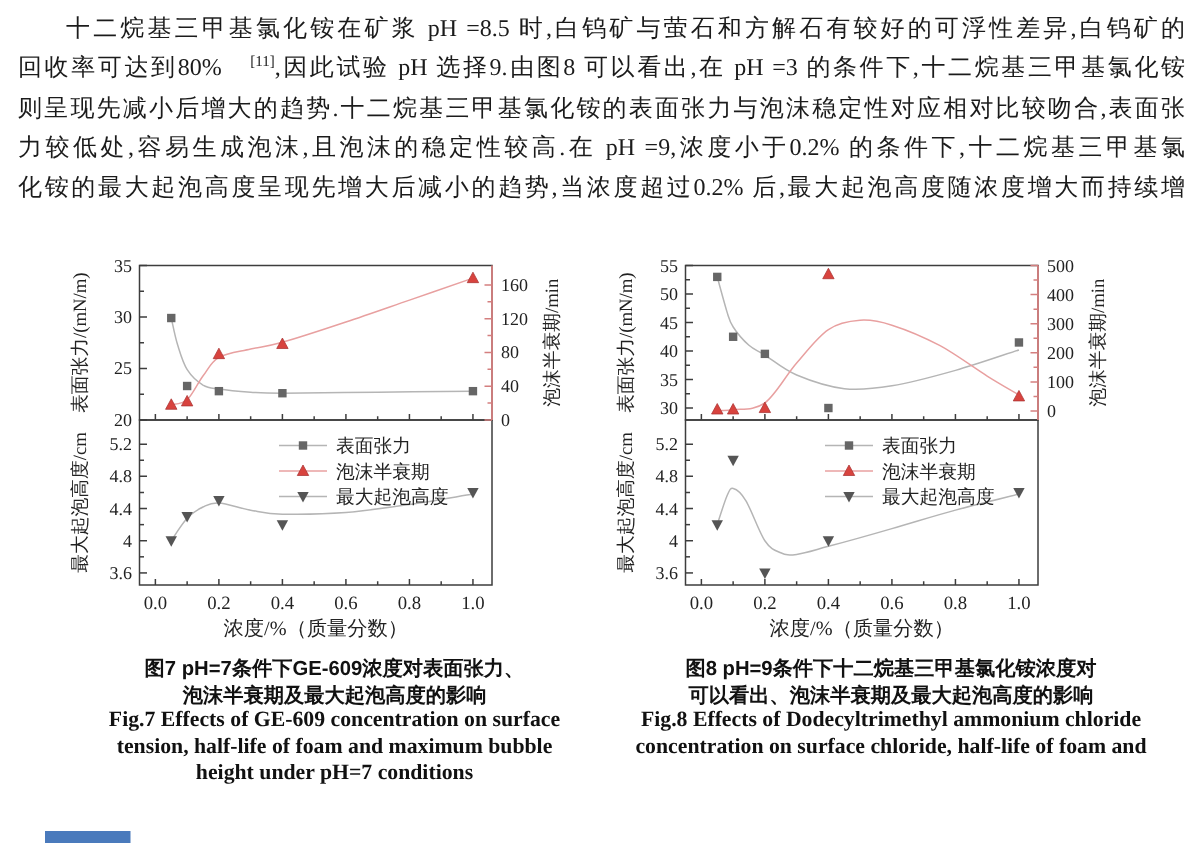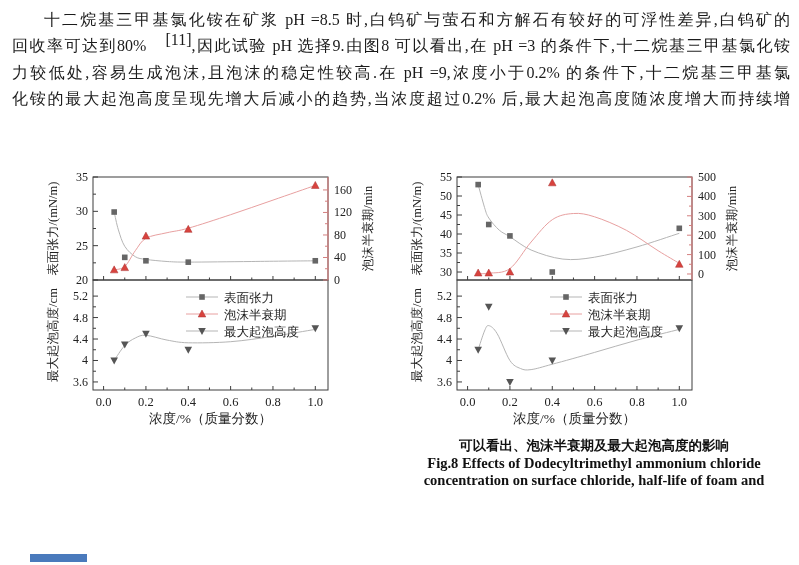--- a/index.html
+++ b/index.html
@@ -2,38 +2,39 @@
 <html><head>
 <meta charset="utf-8">
 <style>
   html,body{margin:0;padding:0;background:#fff;}
   .page{position:relative;width:799px;height:565px;background:#ffffff;overflow:hidden;
         font-family:"Liberation Serif","DejaVu Serif",serif;color:#1c1c1c;}
   .para{position:absolute;left:12px;top:7px;width:778px;}
   .pline{font-size:16px;line-height:26.4px;text-align:justify;text-align-last:justify;
          white-space:normal;color:#1b1b1b;}
   .pline.indent{text-indent:2em;}
-  .ref{font-size:16px;vertical-align:super;line-height:0;margin-left:19px;}
+  .ref{font-size:10px;vertical-align:super;line-height:0;margin-left:19px;}
   svg.chart{position:absolute;}
   svg text{font-family:"Liberation Serif","DejaVu Serif",serif;fill:#222;}
   .cap{position:absolute;text-align:center;}
   .cap-cn{font-family:"Liberation Sans","DejaVu Sans",sans-serif;font-weight:bold;
           font-size:13.5px;line-height:17.5px;color:#111;}
   .cap-en{font-family:"Liberation Serif","DejaVu Serif",serif;font-weight:bold;
           font-size:14.5px;line-height:17.5px;color:#111;}
   .blue-bar{position:absolute;left:30px;top:554px;width:57px;height:8px;background:#4a7abc;}
 </style>
 </head>
 <body>
 
 <div class="page">
 
   <div class="para">
     <div class="pline indent">十二烷基三甲基氯化铵在矿浆 pH =8.5 时,白钨矿与萤石和方解石有较好的可浮性差异,白钨矿的</div>
     <div class="pline"><span>回收率可达到80%</span><sup class="ref">[11]</sup><span>,因此试验 pH 选择9.由图8 可以看出,在 pH =3 的条件下,十二烷基三甲基氯化铵</span></div>
+    <div class="pline">则呈现先减小后增大的趋势.十二烷基三甲基氯化铵的表面张力与泡沫稳定性对应相对比较吻合,表面张</div>
     <div class="pline">力较低处,容易生成泡沫,且泡沫的稳定性较高.在 pH =9,浓度小于0.2% 的条件下,十二烷基三甲基氯</div>
     <div class="pline">化铵的最大起泡高度呈现先增大后减小的趋势,当浓度超过0.2% 后,最大起泡高度随浓度增大而持续增</div>
   </div>
 
   <svg id="fig7" class="chart" viewBox="0 0 365 262" style="left:36px;top:170px;width:365px;height:262px">
       <rect x="57" y="7" width="235" height="103" fill="none" stroke="#3d3d3d" stroke-width="1"></rect>
       <rect x="57" y="110" width="235" height="110" fill="none" stroke="#3d3d3d" stroke-width="1"></rect>
       <line x1="57" y1="110" x2="62" y2="110" stroke="#3d3d3d" stroke-width="1"></line>
       <text x="52" y="114" text-anchor="end" font-size="12">20</text>
       <line x1="57" y1="92.83333333333334" x2="60" y2="92.83333333333334" stroke="#3d3d3d" stroke-width="1"></line>
@@ -241,21 +242,29 @@
       <rect x="163.2" y="124.2" width="5.6" height="5.6" fill="#666666"></rect>
       <text x="188" y="131.5" text-anchor="start" font-size="12.5">表面张力</text>
       <line x1="150" y1="144" x2="182" y2="144" stroke="#e8a0a0" stroke-width="1"></line>
       <polygon points="166,140 169.8,147 162.2,147" fill="#d8433e" stroke="#a33" stroke-width="0.5"></polygon>
       <text x="188" y="148.5" text-anchor="start" font-size="12.5">泡沫半衰期</text>
       <line x1="150" y1="161" x2="182" y2="161" stroke="#b5b5b5" stroke-width="1"></line>
       <polygon points="166,165 169.8,158 162.2,158" fill="#555555"></polygon>
       <text x="188" y="165.5" text-anchor="start" font-size="12.5">最大起泡高度</text>
     </svg>
 
+  <div class="cap" style="left:56px;top:437px;width:334px">
+    <div class="cap-cn">图7   pH=7条件下GE-609浓度对表面张力、</div>
+    <div class="cap-cn">泡沫半衰期及最大起泡高度的影响</div>
+    <div class="cap-en">Fig.7   Effects of GE-609 concentration on surface</div>
+    <div class="cap-en">tension, half-life of foam and maximum bubble</div>
+    <div class="cap-en">height under pH=7 conditions</div>
+  </div>
 
   <div class="cap" style="left:410px;top:437px;width:368px">
+    <div class="cap-cn">图8   pH=9条件下十二烷基三甲基氯化铵浓度对</div>
     <div class="cap-cn">可以看出、泡沫半衰期及最大起泡高度的影响</div>
     <div class="cap-en">Fig.8   Effects of Dodecyltrimethyl ammonium chloride</div>
     <div class="cap-en">concentration on surface chloride, half-life of foam and</div>
   </div>
 
   <div class="blue-bar"></div>
 </div>
 
 </body></html>

